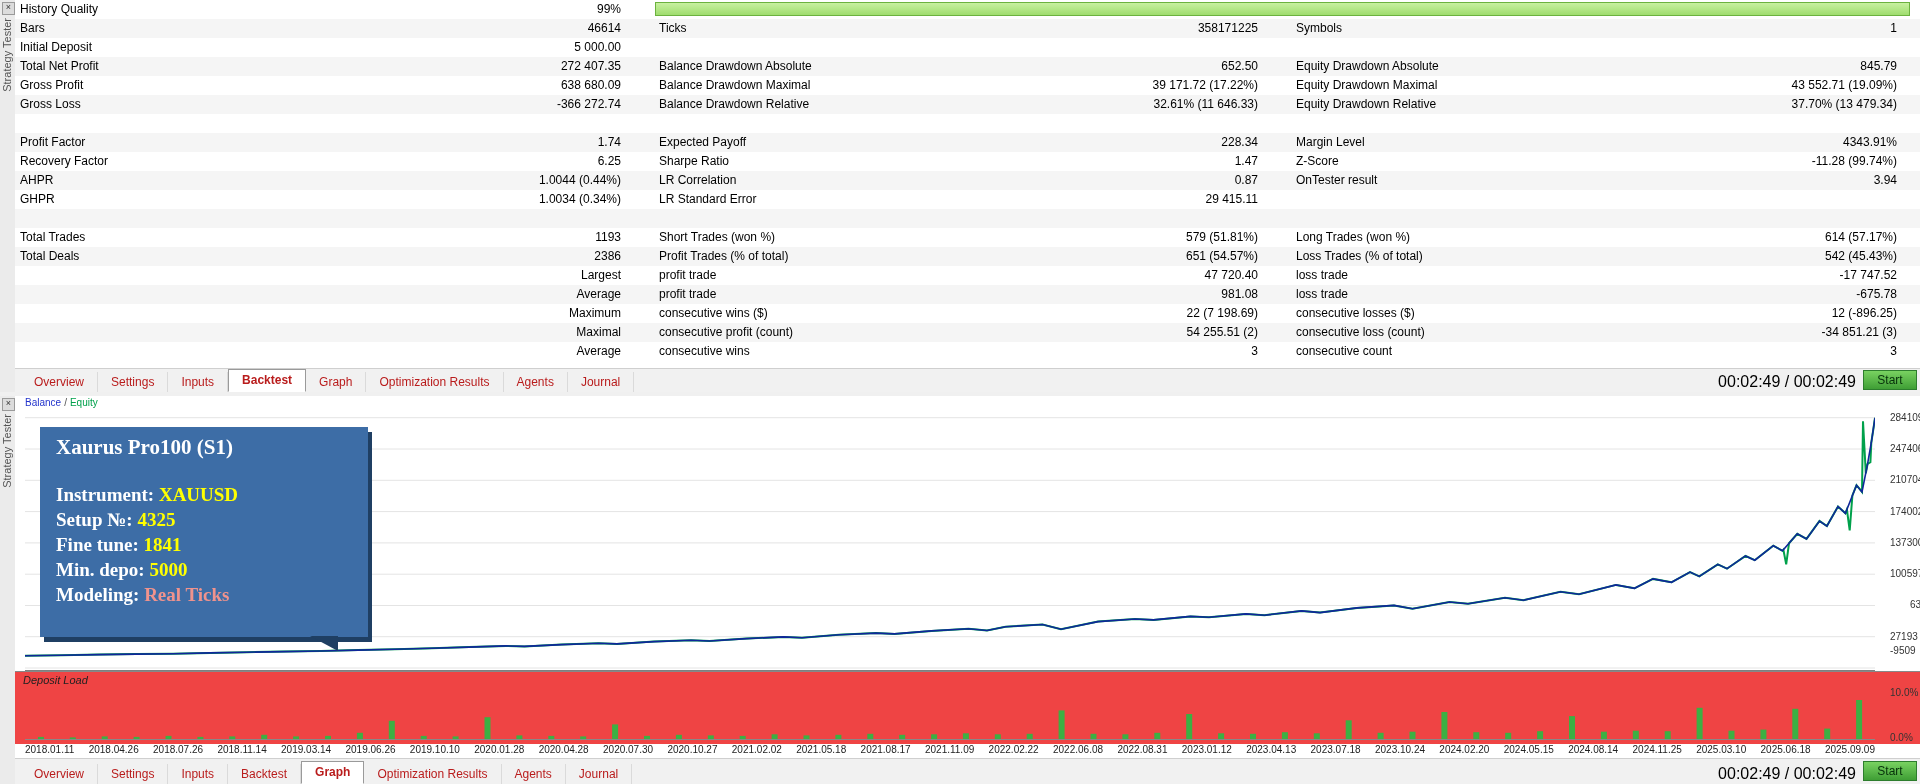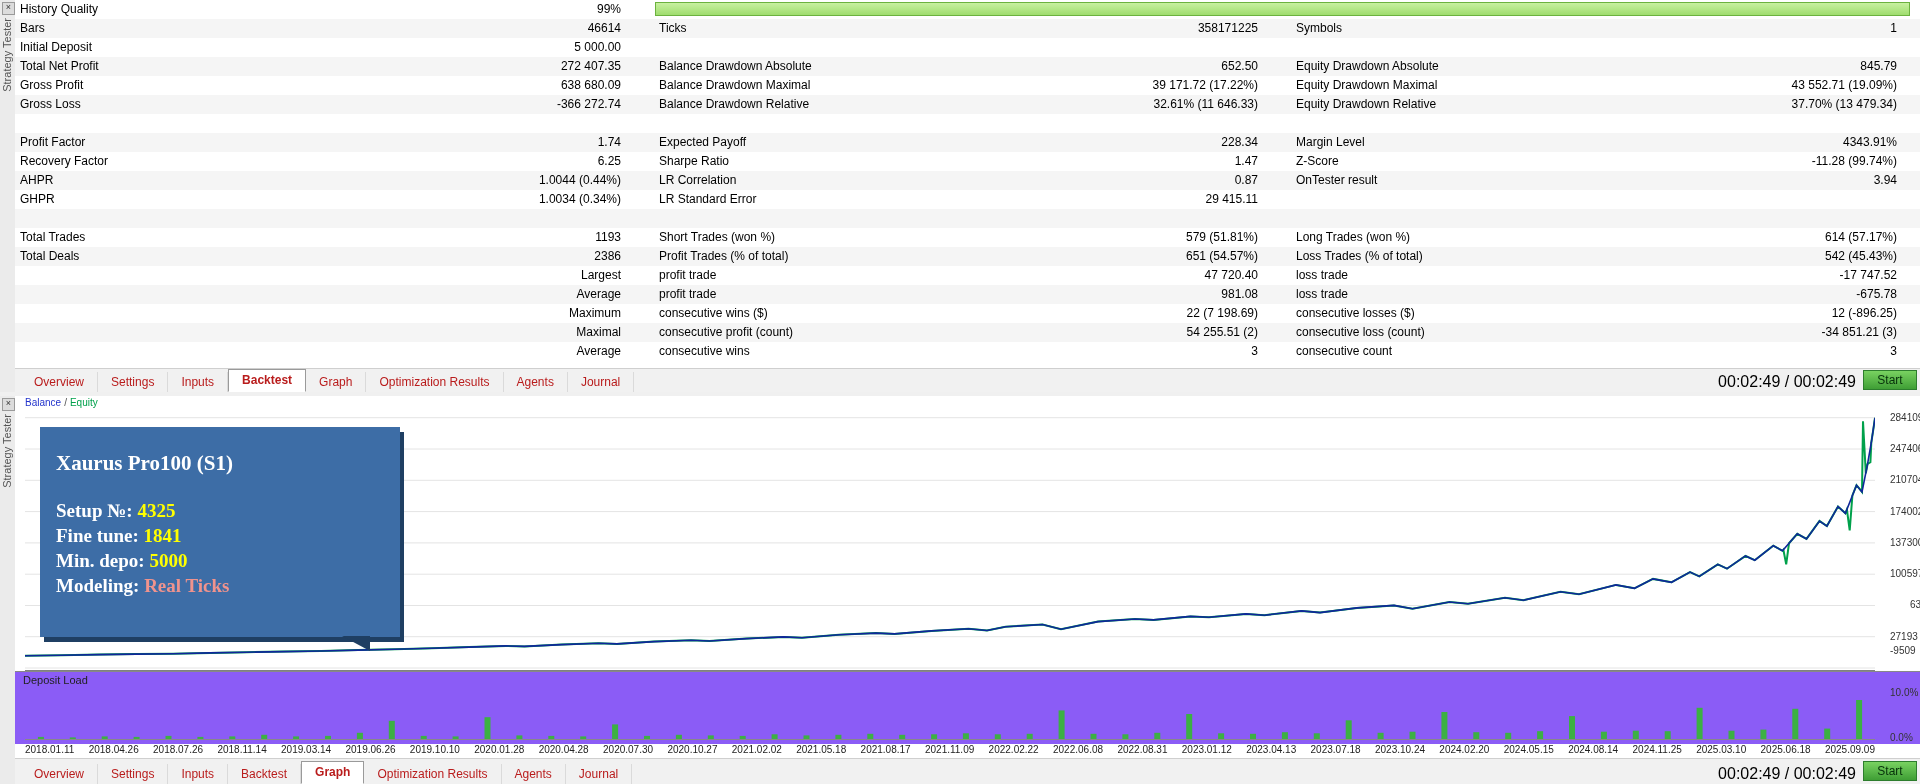--- a/index.html
+++ b/index.html
@@ -34,29 +34,29 @@
 
   
   #graph-panel{position:absolute;left:0;top:396px;width:1920px;height:388px;}
   #graph-content{position:absolute;left:15px;top:0;width:1905px;height:388px;background:#fff;}
   #legend{position:absolute;left:10px;top:1px;font-size:10px;}
   .lg-balance{color:#2233cc;}
   .lg-sep{color:#555;padding:0 3px;}
   .lg-equity{color:#00a14b;}
   #chart-svg{position:absolute;left:10px;top:15px;}
   #y-labels div{position:absolute;left:1875px;font-size:10px;color:#333;white-space:nowrap;}
-  #deposit{position:absolute;left:0;top:275px;width:1905px;height:73px;border-top:1px solid #888;box-sizing:border-box;background:#8b5cf6;}
+  #deposit{position:absolute;left:0;top:275px;width:1905px;height:73px;border-top:1px solid #888;box-sizing:border-box;background:#ef4444;font-style:italic;}
   #deposit-label{position:absolute;left:8px;top:2px;font-size:11px;color:#222;}
   #load-svg{position:absolute;left:10px;top:286px;}
   .loadaxis{position:absolute;left:1875px;font-size:10px;color:#333;}
   #load-top{top:291px;} #load-bottom{top:336px;}
   #dates{position:absolute;left:10px;top:348px;width:1850px;display:flex;justify-content:space-between;font-size:10px;color:#222;white-space:nowrap;}
 
   
-  #infobox{position:absolute;left:25px;top:31px;width:360px;height:210px;background:#3d6da6;box-shadow:4px 5px 0 #1f3f63;padding:24px 16px;box-sizing:border-box;font-family:"Liberation Serif","DejaVu Serif",serif;color:#fff;}
+  #infobox{position:absolute;left:25px;top:31px;width:328px;height:210px;background:#3d6da6;box-shadow:4px 5px 0 #1f3f63;padding:8px 16px;box-sizing:border-box;font-family:"Liberation Serif","DejaVu Serif",serif;color:#fff;}
   .ib-title{font-size:21px;font-weight:bold;margin-bottom:22px;}
   .ib-line{font-size:19px;line-height:25px;font-weight:bold;white-space:nowrap;}
   .ib-value{font-weight:bold;}
   .ib-tail{position:absolute;right:30px;bottom:-14px;width:0;height:0;border-top:15px solid #1f3f63;border-left:28px solid transparent;}
 </style>
 </head>
 <body>
 
 <div class="app">
 
@@ -265,20 +265,21 @@
           <div style="top: 140.875px;">137300</div>
           <div style="top: 172.163px;">100597</div>
           <div style="top: 203.45px; margin-left: 20px;">63895</div>
           <div style="top: 234.737px;">27193</div>
           <div style="top: 249px;">-9509</div>
         </div>
 
       <div id="infobox">
         <div class="ib-title">Xaurus Pro100 (S1)</div>
         <div id="ib-lines">
+            <div class="ib-line"><span class="ib-label">Instrument: </span><span class="ib-value" style="color: rgb(255, 255, 0);">XAUUSD</span></div>
             <div class="ib-line"><span class="ib-label">Setup №: </span><span class="ib-value" style="color: rgb(255, 255, 0);">4325</span></div>
             <div class="ib-line"><span class="ib-label">Fine tune: </span><span class="ib-value" style="color: rgb(255, 255, 0);">1841</span></div>
             <div class="ib-line"><span class="ib-label">Min. depo: </span><span class="ib-value" style="color: rgb(255, 255, 0);">5000</span></div>
             <div class="ib-line"><span class="ib-label">Modeling: </span><span class="ib-value" style="color: rgb(240, 147, 141);">Real Ticks</span></div>
           </div>
         <div class="ib-tail"></div>
       </div>
 
       <div id="deposit">
         <div id="deposit-label">Deposit Load</div>

